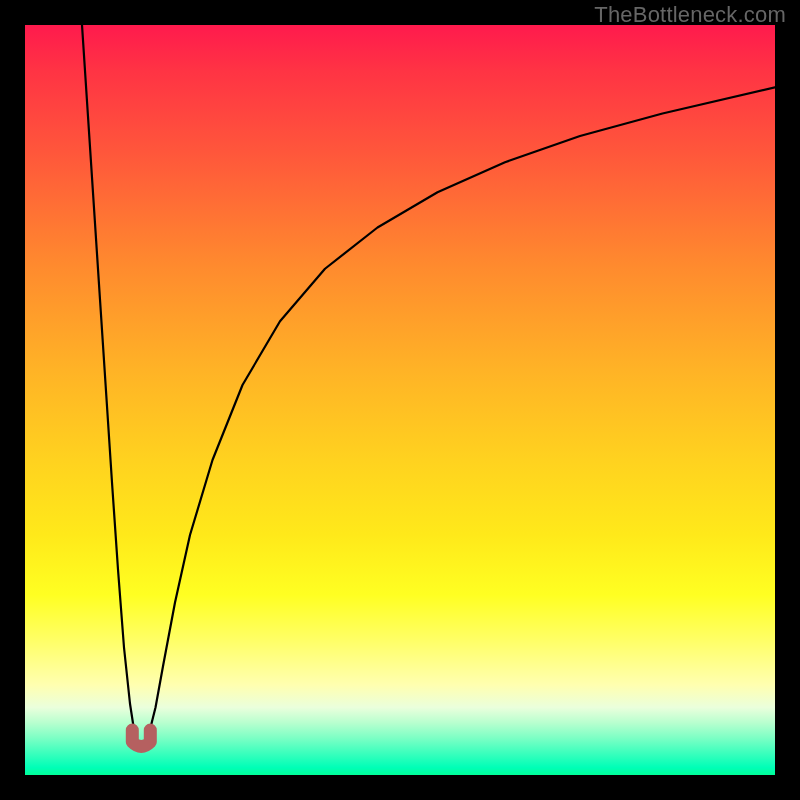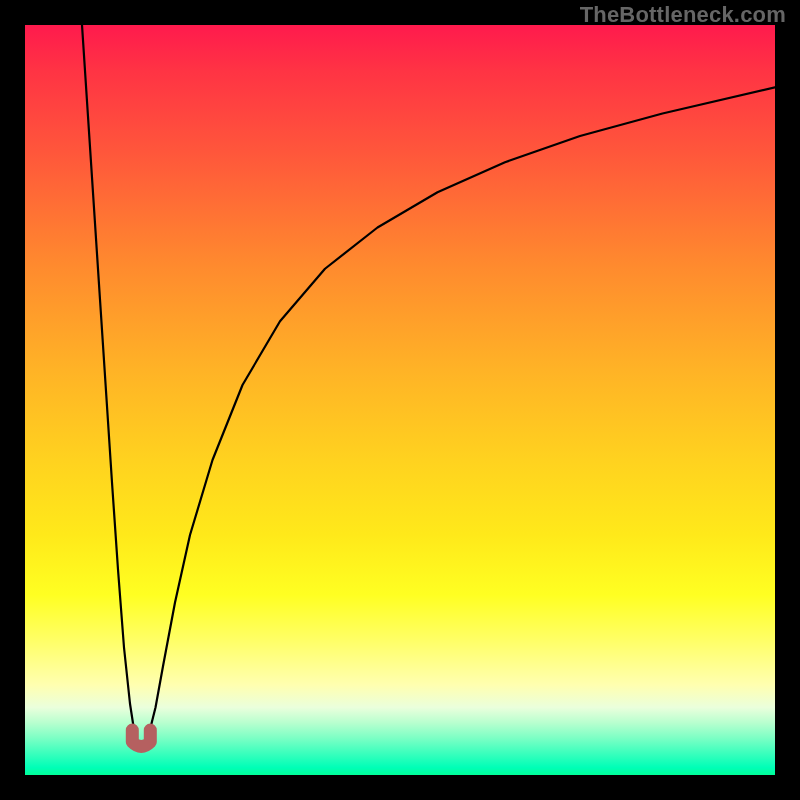--- a/index.html
+++ b/index.html
@@ -45,21 +45,21 @@
   .plot svg {
     position: absolute;
     inset: 0;
   }
   .watermark {
     position: absolute;
     top: 2px;
     right: 14px;
     color: #666666;
     font-size: 22px;
-    font-weight: 700;
+    font-weight: 400;
     letter-spacing: 0.2px;
     user-select: none;
   }
 </style>
 </head>
 <body>
 
 <div class="frame">
   <div class="plot">
     <svg viewBox="0 0 750 750" preserveAspectRatio="none">

